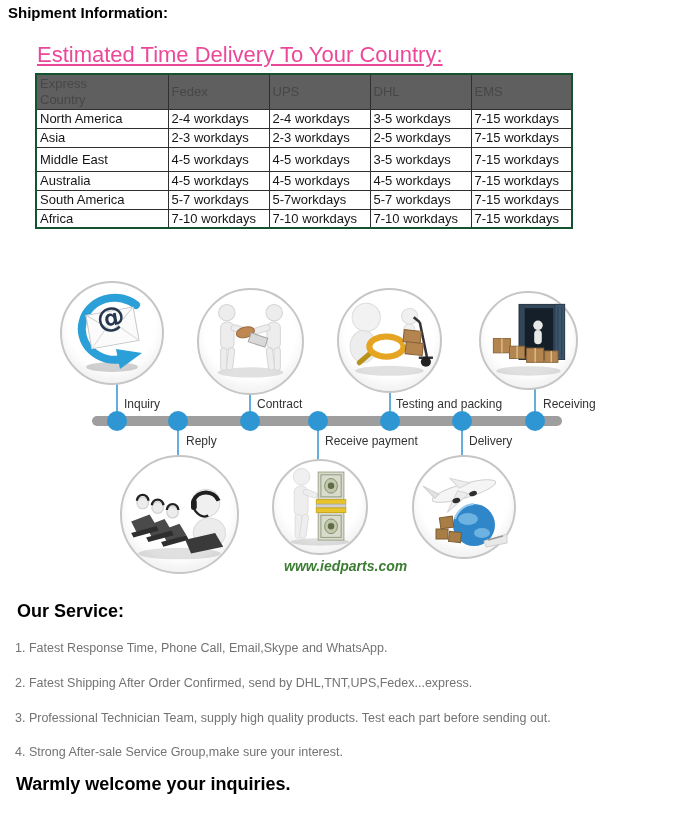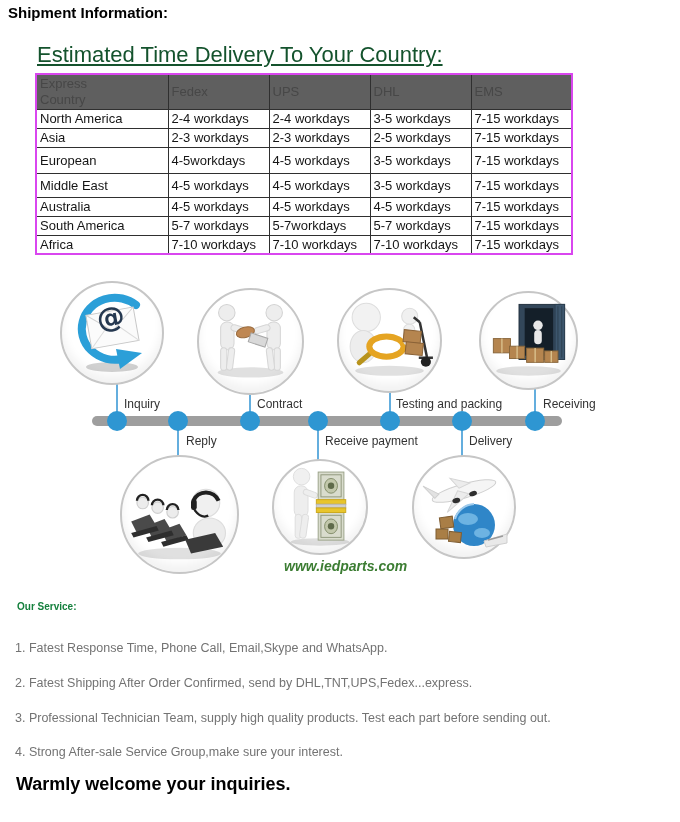--- a/index.html
+++ b/index.html
@@ -1,26 +1,26 @@
 <!DOCTYPE html>
 <html><head>
 <meta charset="utf-8">
 <style>
   html,body{margin:0;padding:0;background:#fff;}
   #page{position:relative;width:680px;height:822px;background:#fff;overflow:hidden;
         font-family:"Liberation Sans","DejaVu Sans",sans-serif;color:#111;}
 
   
   .shipment-title{position:absolute;left:8px;top:4px;font-size:15px;font-weight:bold;color:#000000;}
-  .delivery-heading{position:absolute;left:37px;top:42px;font-size:22px;color:#14532d;
+  .delivery-heading{position:absolute;left:37px;top:42px;font-size:22px;color:#ec4899;
         text-decoration:underline;border-bottom:2px solid #6f6f6f;padding-bottom:10px;line-height:1.15;}
 
   
   .delivery-table{position:absolute;left:35px;top:73px;width:492px;border-collapse:collapse;
-        font-size:13px;border:2px solid #d946ef;table-layout:fixed;}
+        font-size:13px;border:2px solid #14532d;table-layout:fixed;}
   .delivery-table th,.delivery-table td{border:1px solid #2f2f2f;padding:0 3px;vertical-align:middle;
         overflow:hidden;white-space:nowrap;}
   .delivery-table thead tr{height:35px;background:#5f5f5f;}
   .delivery-table th{color:#474747;font-weight:400;text-align:left;}
   .delivery-table th.corner{text-align:left;line-height:1.2;}
   .delivery-table td{background:#fff;color:#151515;}
   .delivery-table tbody tr{height:19px;}
   .delivery-table tbody tr.tall{height:26px;}
   .delivery-table tbody tr.med{height:24px;}
   .col-region{width:132px;} .col-c{width:101px;}
@@ -29,21 +29,21 @@
   .flow-bar{position:absolute;left:92px;top:416px;width:470px;height:10px;background:#9e9e9e;border-radius:5px;z-index:1;}
   .flow-dot{position:absolute;width:20px;height:20px;border-radius:50%;background:#2e96d2;top:411px;z-index:3;}
   .conn{position:absolute;width:2px;background:#64aede;z-index:0;}
   .flow-circle{position:absolute;border-radius:50%;background:#fff;border:2px solid #c6c6c6;z-index:2;
         box-shadow:inset 0 -8px 10px rgba(0,0,0,0.05);}
   .flow-circle svg{position:absolute;left:0;top:0;width:100%;height:100%;}
   .flow-label{position:absolute;font-size:12px;color:#333;white-space:nowrap;z-index:2;}
   .website{position:absolute;left:284px;top:558px;font-size:14px;font-weight:bold;font-style:italic;color:#3c7d33;z-index:4;}
 
   
-  .service-heading{position:absolute;left:17px;top:601px;font-size:10px;font-weight:bold;color:#15803d;}
+  .service-heading{position:absolute;left:17px;top:601px;font-size:18px;font-weight:bold;color:#000000;}
   .service-item{position:absolute;left:15px;font-size:12.5px;color:#737373;white-space:nowrap;}
   .closing{position:absolute;left:16px;top:774px;font-size:18px;font-weight:bold;color:#000;}
 </style>
 </head>
 <body>
 
 <div id="page">
 
   <div class="shipment-title">Shipment Information:</div>
   <div class="delivery-heading">Estimated Time Delivery To Your Country:</div>
@@ -74,27 +74,20 @@
         <td>2-4 workdays</td>
         <td>2-4 workdays</td>
         <td>3-5 workdays</td>
         <td>7-15 workdays</td>
       </tr>
       <tr>
         <td>Asia</td>
         <td>2-3 workdays</td>
         <td>2-3 workdays</td>
         <td>2-5 workdays</td>
-        <td>7-15 workdays</td>
-      </tr>
-      <tr class="tall">
-        <td>European</td>
-        <td>4-5workdays</td>
-        <td>4-5 workdays</td>
-        <td>3-5 workdays</td>
         <td>7-15 workdays</td>
       </tr>
       <tr class="med">
         <td>Middle East</td>
         <td>4-5 workdays</td>
         <td>4-5 workdays</td>
         <td>3-5 workdays</td>
         <td>7-15 workdays</td>
       </tr>
       <tr>

